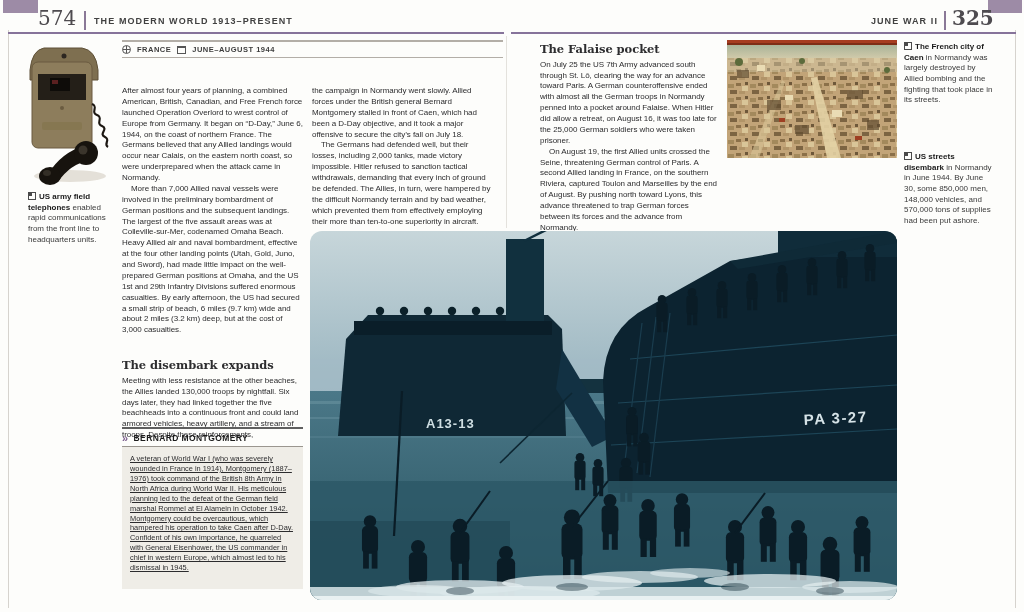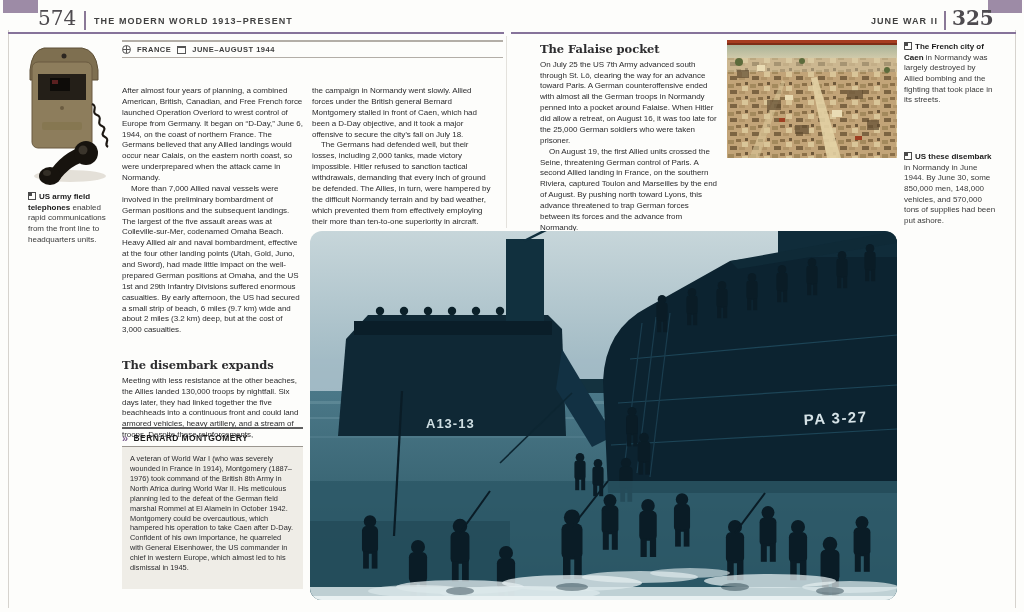--- a/index.html
+++ b/index.html
@@ -21,21 +21,21 @@
   .globe-icon::after{content:"";position:absolute;top:2.5px;left:0;width:7px;height:1px;background:#555;}
   .cal-icon{display:inline-block;width:7px;height:5px;border:1px solid #555;border-top:2.5px solid #555;}
   .body-col{position:absolute;font-size:8px;line-height:1.36;letter-spacing:-0.05px;color:#2c2c2e;}
   .body-col p{margin:0;}
   p.ind{text-indent:9px;}
   h2.subhead{font-family:"DejaVu Serif", serif;font-size:11.5px;font-weight:bold;color:#2d2d2f;margin:22px 0 2px 0;}
   h2.subhead.first{margin-top:0;}
   .bio{position:absolute;left:122px;top:427px;width:181px;}
   .bio-head{border-top:2px solid #5f5f5f;padding:4px 0 3px 0;display:flex;align-items:center;gap:5px;font-size:8.5px;font-weight:bold;letter-spacing:.4px;color:#1c1c1c;}
   .bio-chev{color:#7c5f8d;font-size:11px;font-weight:bold;line-height:8px;}
-  .bio-body{background:#efede7;border-top:1px solid #9a968f;padding:7px 8px 16px 8px;font-size:7.4px;line-height:1.34;color:#2c2c2e;}
+  .bio-body{background:#efede7;border-top:1px solid #9a968f;padding:7px 8px 16px 8px;font-size:7.4px;line-height:1.34;color:#2c2c2e;text-decoration:underline;}
   .cap{position:absolute;font-size:8px;line-height:1.33;color:#3a3a3a;}
   .cap b{color:#1b1b1b;}
   .cap-icon{display:inline-block;width:6px;height:6px;border:1px solid #4a4a4a;margin-right:3px;position:relative;vertical-align:-1px;}
   .cap-icon::after{content:"";position:absolute;width:3px;height:3px;left:0;top:0;background:#4a4a4a;}
   .img-box{position:absolute;overflow:hidden;}
   .img-box svg{display:block;width:100%;height:100%;}
   .gutter{position:absolute;left:506px;top:36px;width:1px;height:192px;background:#e4e2dd;}
   .photo-text{font-family:"Liberation Sans", sans-serif;font-weight:bold;}
 </style>
 </head>
@@ -151,21 +151,21 @@
     <circle cx="75" cy="21" r="3" fill="#5c6b3b"></circle>
     <rect x="52" y="78" width="6" height="4" fill="#9e3f22"></rect>
     <rect x="128" y="96" width="7" height="4" fill="#9e3f22"></rect>
   </svg>
 </div>
 
 <div class="cap" style="left:904px;top:42px;width:92px;">
   <span class="cap-icon"></span><b>The French city of Caen</b><span> in Normandy was largely destroyed by Allied bombing and the fighting that took place in its streets.</span>
 </div>
 <div class="cap" style="left:904px;top:152px;width:92px;">
-  <span class="cap-icon"></span><b>US these disembark</b><span> in Normandy in June 1944. By June 30, some 850,000 men, 148,000 vehicles, and 570,000 tons of supplies had been put ashore.</span>
+  <span class="cap-icon"></span><b>US streets disembark</b><span> in Normandy in June 1944. By June 30, some 850,000 men, 148,000 vehicles, and 570,000 tons of supplies had been put ashore.</span>
 </div>
 
 <div class="img-box" style="left:310px;top:231px;width:587px;height:369px;border-radius:12px;">
   <svg viewBox="0 0 587 369" preserveAspectRatio="none">
     <defs>
       <linearGradient id="skyG" x1="0" y1="0" x2="0" y2="1">
         <stop offset="0" stop-color="#c7d6da"></stop>
           <stop offset="1" stop-color="#8fadba"></stop>
       </linearGradient>
       <linearGradient id="watG" x1="0" y1="0" x2="0" y2="1">

